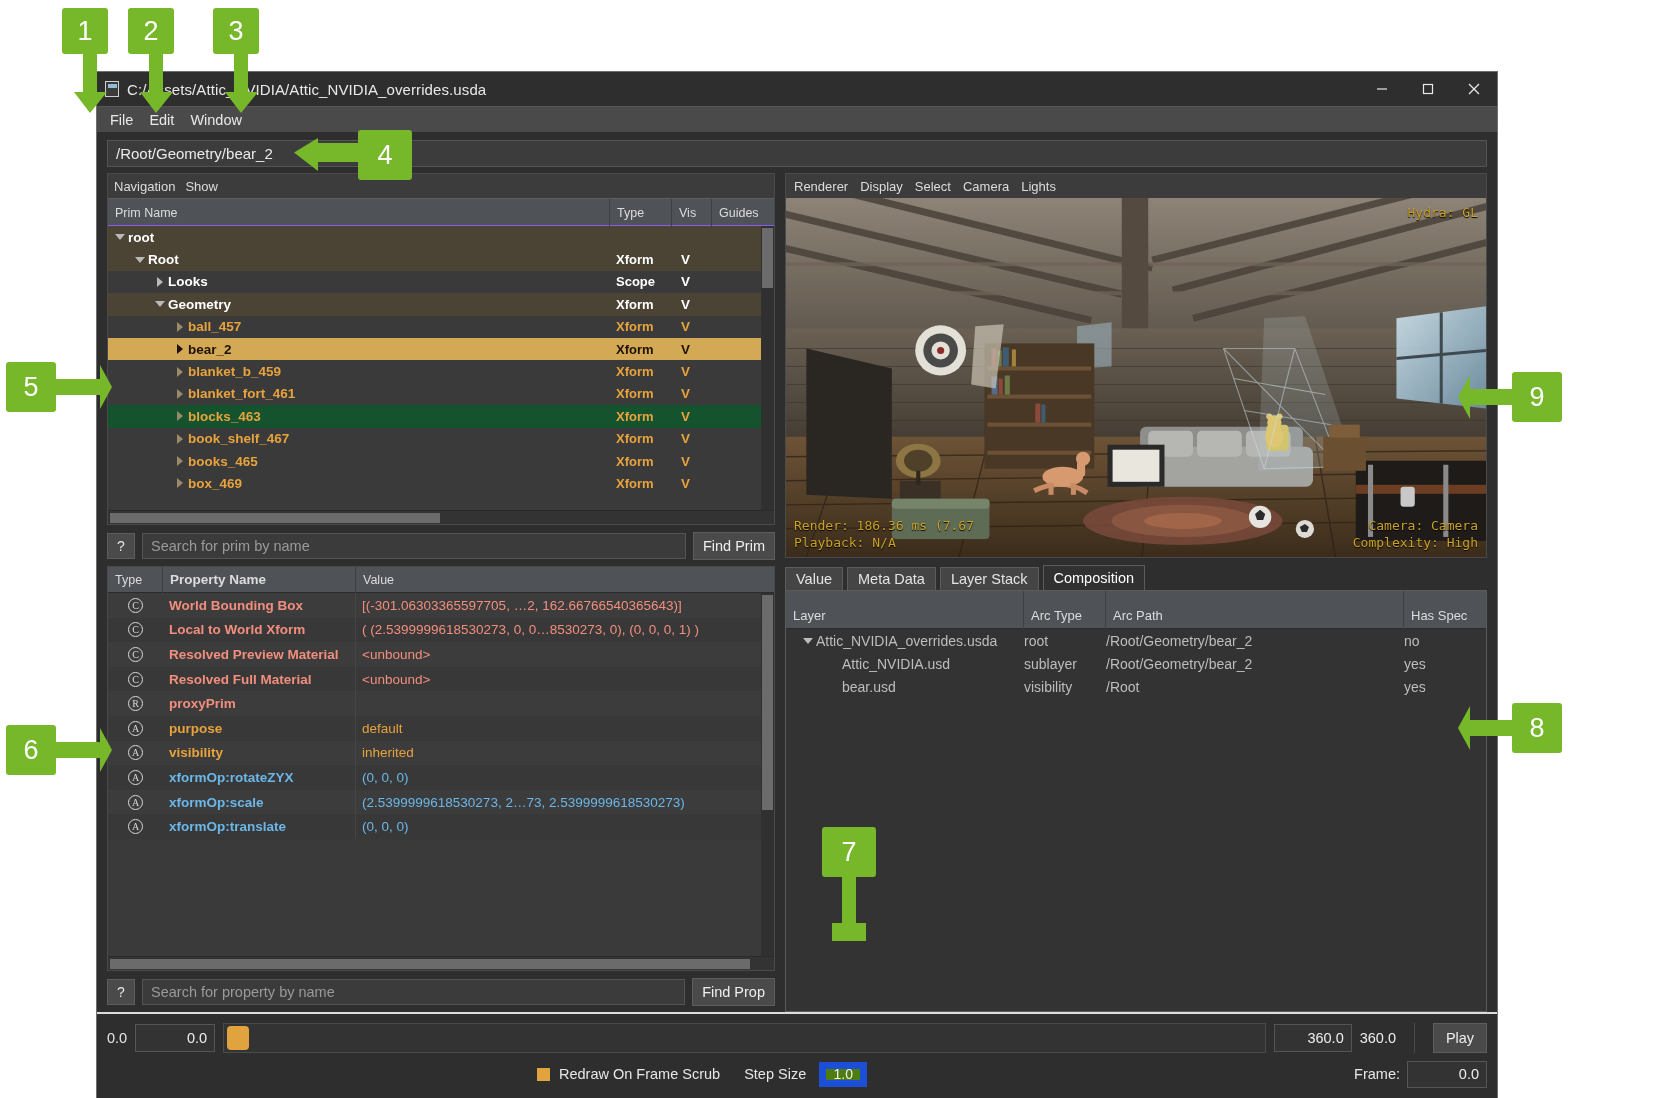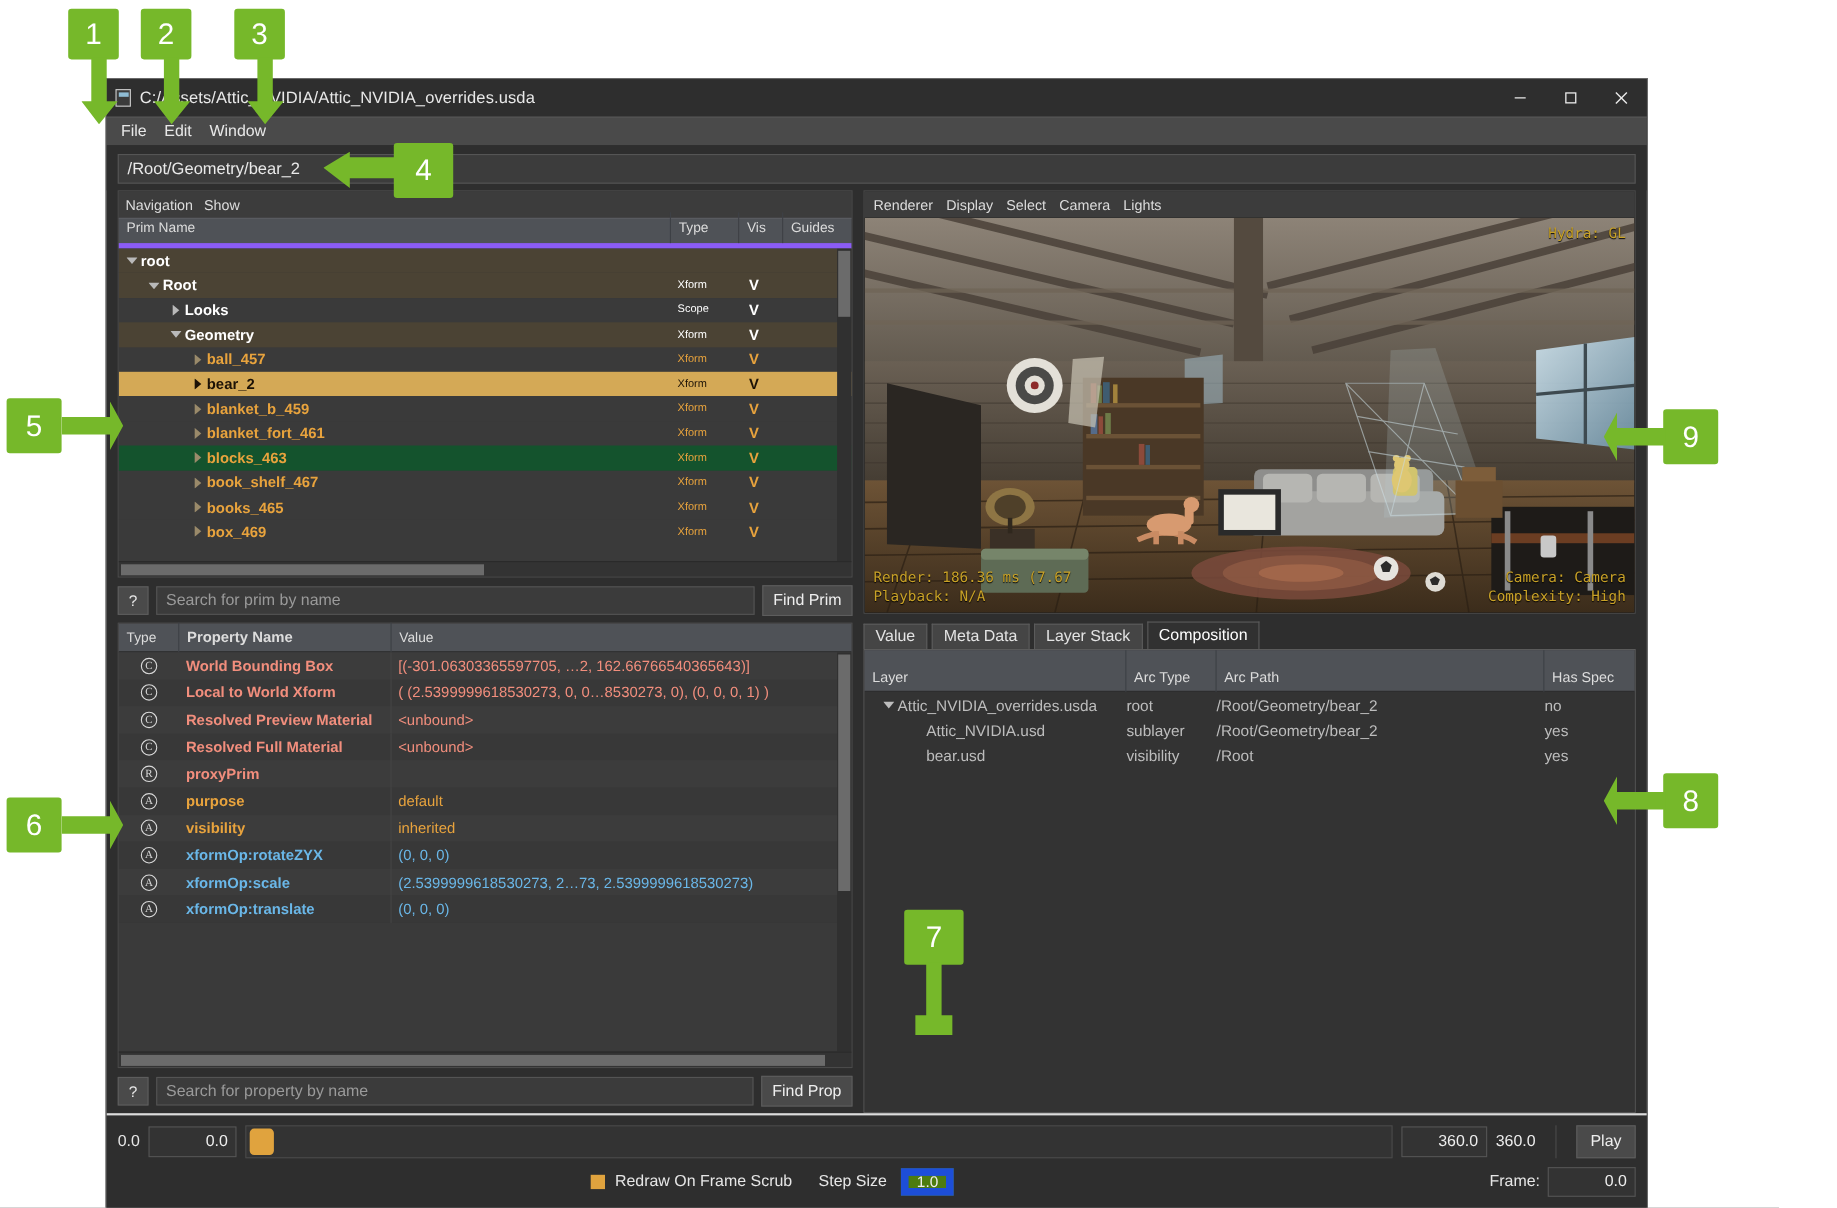--- a/index.html
+++ b/index.html
@@ -48,31 +48,31 @@
   .main { flex:1; display:flex; padding:0 10px 0 10px; gap:10px; min-height:0; }
   .col-left { width:668px; display:flex; flex-direction:column; min-height:0; }
   .col-right { flex:1; display:flex; flex-direction:column; min-height:0; }
 
   
   .tree-panel { display:flex; flex-direction:column; height:352px; background:#353535; border:1px solid #4a4a4a;}
   .tree-menubar { height:24px; background:#3c3c3c; display:flex; align-items:center; gap:10px; padding-left:6px; }
   .tree-menubar span { color:#dcdcdc; font-size:13px; }
   .tree-head {
     display:flex; height:28px; background:#4f5257; border-top:1px solid #5a5d62;
-    border-bottom:5px solid #8b5cf6; align-items:flex-end;
+    border-bottom:1px solid #8b5cf6; align-items:flex-start;
   }
   .th { color:#dcdcdc; font-size:12.5px; padding-left:7px; border-right:1px solid #3d4045; height:28px; display:flex; align-items:center;}
   .th.name { flex:1; }
   .th.type { width:62px; }
   .th.vis  { width:40px; }
   .th.guides { width:62px; border-right:none;}
   .tree-body { flex:1; overflow:hidden; position:relative; background:#3a3a3a; }
   .trow { display:flex; height:22.4px; align-items:center; }
   .trow .c-name { flex:1; display:flex; align-items:center; height:100%; padding-left:4px; overflow:hidden; white-space:nowrap;}
-  .trow .c-type { width:62px; height:100%; display:flex; align-items:center; padding-left:6px; font-weight:normal; font-size:10px;text-align:right;}
+  .trow .c-type { width:62px; height:100%; display:flex; align-items:center; padding-left:6px; font-weight:bold; font-size:13px;text-align:right;}
   .trow .c-vis  { width:40px; height:100%; display:flex; align-items:center; padding-left:9px; font-weight:bold; font-size:13.5px;}
   .trow .c-guides{ width:62px; height:100%;}
   .arrow { width:16px; display:inline-flex; justify-content:center; align-items:center; flex:0 0 16px; }
   .arrow svg { display:block; }
   .pname { font-size:13.5px; font-weight:bold; white-space:nowrap; }
 
   .tree-scroll {
     position:absolute; right:0; top:0; width:13px; height:100%; background:#303030;
   }
   .tree-scroll .thumb { position:absolute; top:2px; left:1px; width:11px; height:60px; background:#6b6b6b; }

